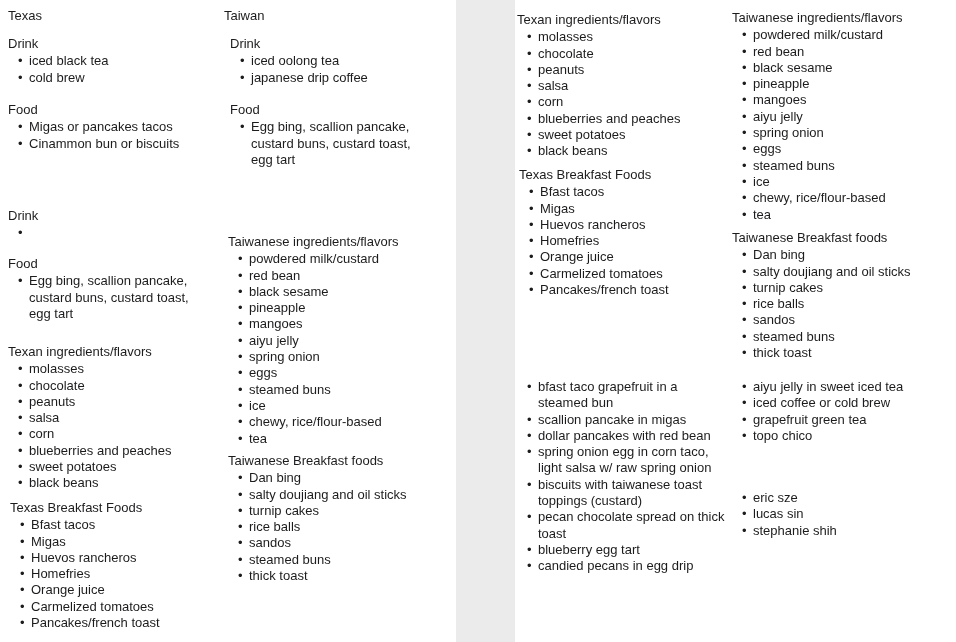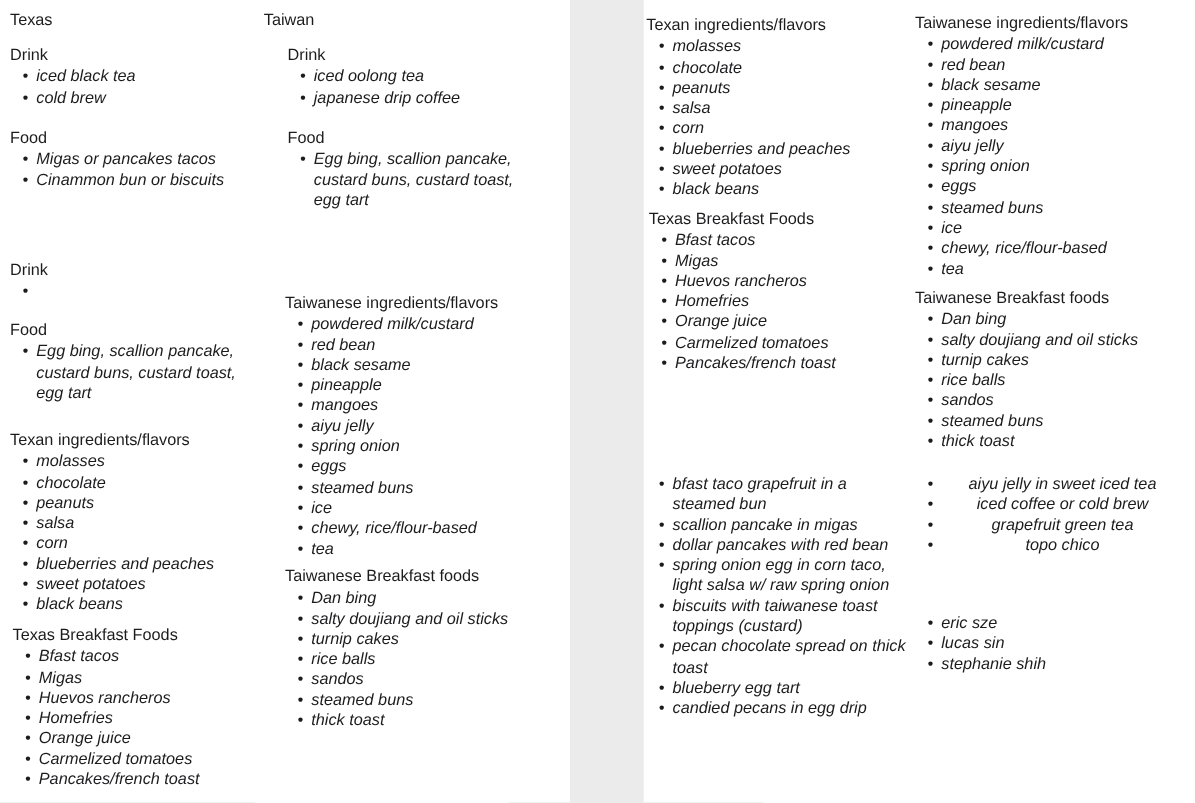--- a/index.html
+++ b/index.html
@@ -36,21 +36,20 @@
     line-height: 16.3px;
     cursor: text;
   }
   .block-title {
     white-space: nowrap;
     margin-bottom: 1px;
   }
   ul.items {
     list-style: none;
     padding-left: 8px;
-    font-style: italic;
   }
   li.item {
     position: relative;
     padding-left: 13px;
     min-height: 16.3px;
   }
   li.item::before {
     content: "\2022";
     position: absolute;
     left: 2px;
@@ -111,21 +110,21 @@
       <ul class="items">
         <li class="item"><span class="item-text">Bfast tacos</span></li>
         <li class="item"><span class="item-text">Migas</span></li>
         <li class="item"><span class="item-text">Huevos rancheros</span></li>
         <li class="item"><span class="item-text">Homefries</span></li>
         <li class="item"><span class="item-text">Orange juice</span></li>
         <li class="item"><span class="item-text">Carmelized tomatoes</span></li>
         <li class="item"><span class="item-text">Pancakes/french toast</span></li>
       </ul>
     </div>
-    <div class="block" style="left: 211px; top: 8px; width: 210px;">
+    <div class="block" style="left: 224px; top: 8px; width: 210px;">
       <div class="block-title">Taiwan</div>
     </div>
     <div class="block" style="left: 230px; top: 36px; width: 210px;">
       <div class="block-title">Drink</div>
       <ul class="items">
         <li class="item"><span class="item-text">iced oolong tea</span></li>
         <li class="item"><span class="item-text">japanese drip coffee</span></li>
       </ul>
     </div>
     <div class="block" style="left: 230px; top: 102px; width: 200px;">
@@ -222,21 +221,21 @@
       <ul class="items">
         <li class="item"><span class="item-text">Dan bing</span></li>
         <li class="item"><span class="item-text">salty doujiang and oil sticks</span></li>
         <li class="item"><span class="item-text">turnip cakes</span></li>
         <li class="item"><span class="item-text">rice balls</span></li>
         <li class="item"><span class="item-text">sandos</span></li>
         <li class="item"><span class="item-text">steamed buns</span></li>
         <li class="item"><span class="item-text">thick toast</span></li>
       </ul>
     </div>
-    <div class="block" style="left: 732px; top: 379px; width: 215px; text-align: center;">
+    <div class="block" style="left: 732px; top: 379px; width: 215px;">
       <ul class="items">
         <li class="item"><span class="item-text">aiyu jelly in sweet iced tea</span></li>
         <li class="item"><span class="item-text">iced coffee or cold brew</span></li>
         <li class="item"><span class="item-text">grapefruit green tea</span></li>
         <li class="item"><span class="item-text">topo chico</span></li>
       </ul>
     </div>
     <div class="block" style="left: 732px; top: 490px; width: 215px;">
       <ul class="items">
         <li class="item"><span class="item-text">eric sze</span></li>

